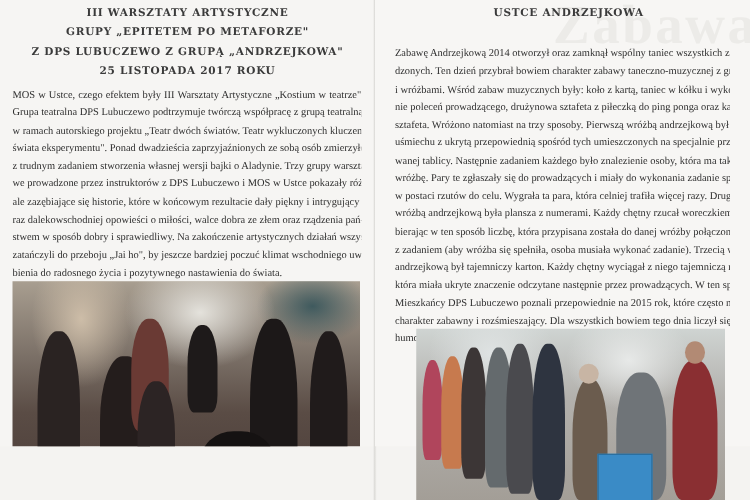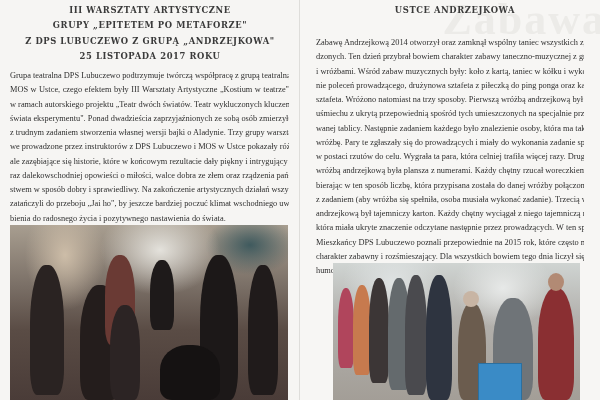--- a/index.html
+++ b/index.html
@@ -1,18 +1,18 @@
 <!DOCTYPE html>
 <html><head>
 <meta charset="utf-8">
 <style>
   html,body{margin:0;padding:0;}
   body{width:600px;height:400px;overflow:hidden;background:#f4f3f1;position:relative;
        font-family:"Liberation Serif","DejaVu Serif",serif;color:#2a2a2a;}
-  .page{position:absolute;top:0;height:400px;background:#f6f5f3;overflow:hidden;}
+  .page{position:absolute;top:0;height:357px;background:#f6f5f3;overflow:hidden;}
   .page.left{left:0;width:300px;}
   .page.right{left:300px;width:300px;background:#f7f6f4;}
   .fold{position:absolute;left:299px;top:0;width:2px;height:400px;background:linear-gradient(to right,#d9d8d5,#ecebe8);}
   .ghost{position:absolute;right:-6px;top:-6px;font-family:"Liberation Serif",serif;font-size:44px;color:#ecebe8;letter-spacing:2px;font-weight:bold;}
   .heading{text-align:center;font-family:"DejaVu Serif","Liberation Serif",serif;font-weight:bold;
            font-size:8.4px;line-height:15.4px;letter-spacing:0.6px;color:#3a3a3a;}
   .left .heading{position:absolute;left:0;width:300px;top:3px;}
   .right .heading{position:absolute;left:0;width:300px;top:3px;padding-left:10px;box-sizing:border-box;}
   .body{position:absolute;font-size:8.35px;line-height:14.25px;text-align:justify;color:#2f2f2f;}
   .left .body{left:10px;width:279px;top:69px;}
@@ -39,22 +39,22 @@
 <body>
 
 <div class="page left">
   <div class="heading">
     <div>III WARSZTATY ARTYSTYCZNE</div>
     <div>GRUPY „EPITETEM PO METAFORZE"</div>
     <div>Z DPS LUBUCZEWO Z GRUPĄ „ANDRZEJKOWA"</div>
     <div>25 LISTOPADA 2017 ROKU</div>
   </div>
   <div class="body">
+    <span class="line">MOS w Ustce, czego efektem były III Warsztaty Artystyczne „Kostium w teatrze"</span>
     <span class="line">Grupa teatralna DPS Lubuczewo podtrzymuje twórczą współpracę z grupą teatralną</span>
-    <span class="line">MOS w Ustce, czego efektem były III Warsztaty Artystyczne „Kostium w teatrze"</span>
     <span class="line">w ramach autorskiego projektu „Teatr dwóch światów. Teatr wykluczonych kluczem do</span>
     <span class="line">świata eksperymentu". Ponad dwadzieścia zaprzyjaźnionych ze sobą osób zmierzyło się</span>
     <span class="line">z trudnym zadaniem stworzenia własnej wersji bajki o Aladynie. Trzy grupy warsztato-</span>
     <span class="line">we prowadzone przez instruktorów z DPS Lubuczewo i MOS w Ustce pokazały różne,</span>
     <span class="line">ale zazębiające się historie, które w końcowym rezultacie dały piękny i intrygujący ob-</span>
     <span class="line">raz dalekowschodniej opowieści o miłości, walce dobra ze złem oraz rządzenia pań-</span>
     <span class="line">stwem w sposób dobry i sprawiedliwy. Na zakończenie artystycznych działań wszyscy</span>
     <span class="line">zatańczyli do przeboju „Jai ho", by jeszcze bardziej poczuć klimat wschodniego uwiel-</span>
     <span class="line last">bienia do radosnego życia i pozytywnego nastawienia do świata.</span>
   </div>

